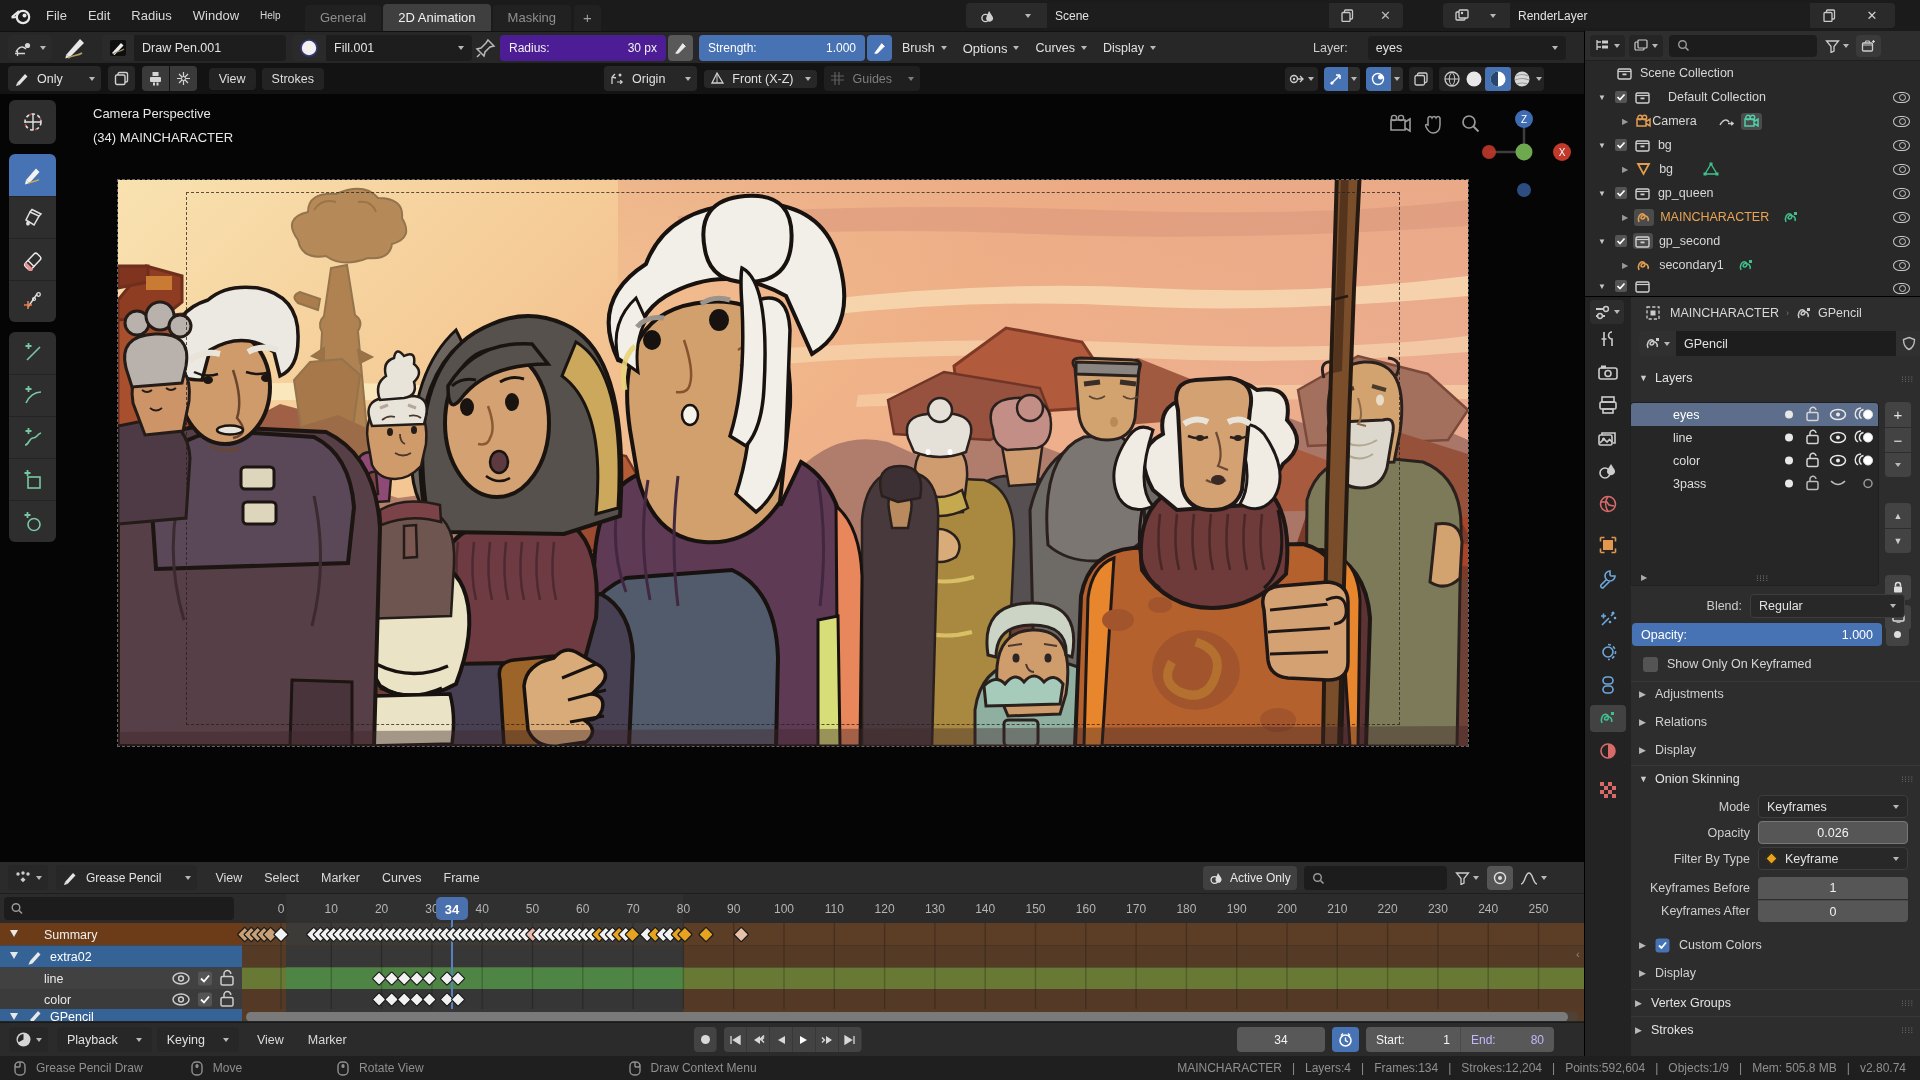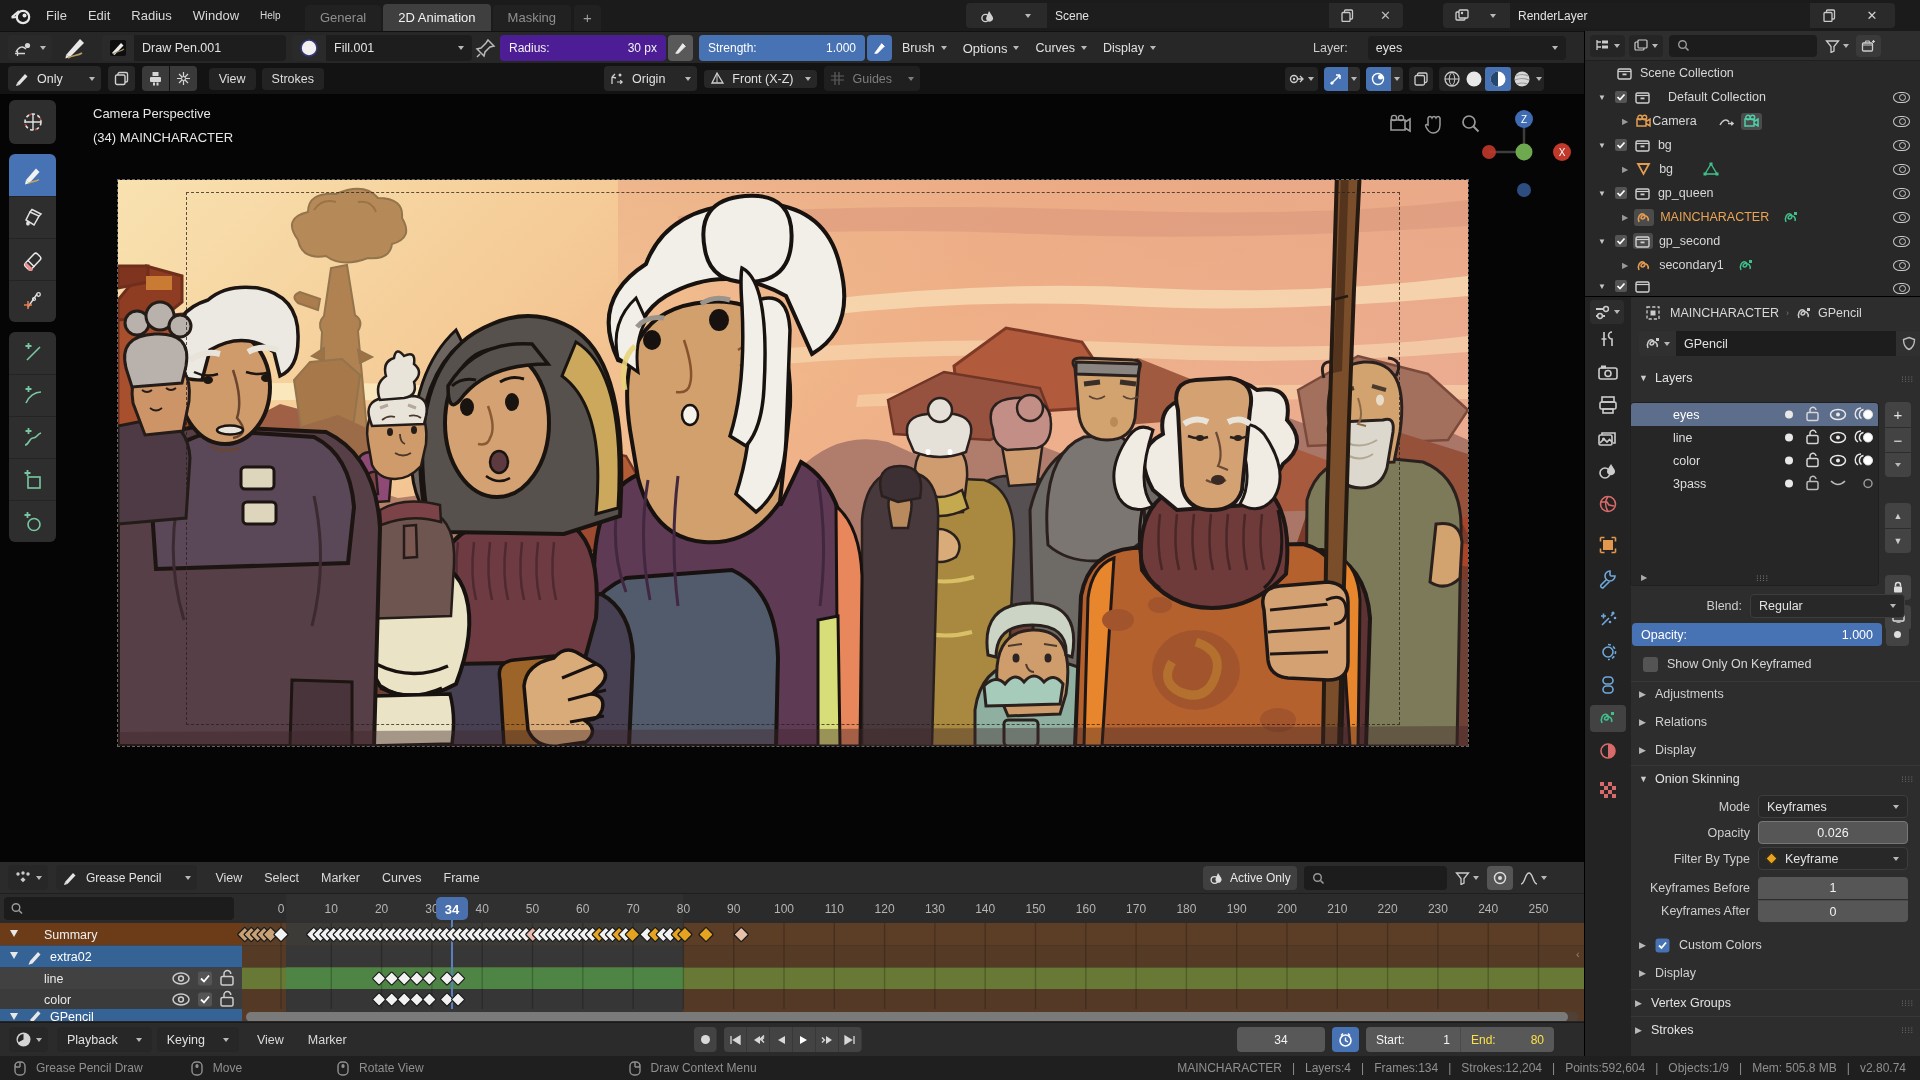--- a/index.html
+++ b/index.html
@@ -1400,21 +1400,21 @@
   </div>
   <div class="abs row" style="left:1237px;top:4px;height:25px">
     <div class="row" style="width:88px;height:25px;background:#585858;border-radius:4px;justify-content:center;color:#f4f4f4">34</div>
     <div class="row" style="width:27px;height:25px;background:#4772b3;border-radius:4px;margin-left:7px;justify-content:center">
       <svg width="15" height="15" viewBox="0 0 15 15">
           <circle cx="7.5" cy="8.5" r="5.5" fill="none" stroke="#fff" stroke-width="1.5"></circle>
           <path d="M7.5 5.5 V8.5 L10 10 M5 1.5 L3 3.5 M10 1.5 L12 3.5" stroke="#fff" stroke-width="1.4" fill="none"></path>
         </svg>
     </div>
     <div class="row" style="width:94px;height:25px;background:#585858;border-radius:4px 0 0 4px;margin-left:7px;padding:0 10px;color:#f4f4f4">Start:<span style="margin-left:auto">1</span></div>
-    <div class="row" style="width:94px;height:25px;background:#585858;border-radius:0 4px 4px 0;border-left:1px solid #4a4a4a;padding:0 10px;color:#fde047">End:<span style="margin-left:auto">80</span></div>
+    <div class="row" style="width:94px;height:25px;background:#585858;border-radius:0 4px 4px 0;border-left:1px solid #4a4a4a;padding:0 10px;color:#c4b5fd">End:<span style="margin-left:auto">80</span></div>
   </div>
 </div>
 
 <div class="abs" style="left:0;top:1056px;width:1920px;height:24px;background:#1f1f1f;color:#8f8f8f" id="statusbar">
   <div class="row" style="height:24px;padding-left:14px">
     <svg width="12" height="15" viewBox="0 0 12 15">
         <rect x="1" y="1" width="10" height="13" rx="4" fill="none" stroke="#909090" stroke-width="1.4"></rect>
         <path d="M6 1 v5 M6 6 h-5" stroke="#909090" stroke-width="1.4" fill="none"></path>
         <path d="M2 2 q-1.5 2 0 4" stroke="#909090" stroke-width="1.2" fill="none"></path>
       </svg>

